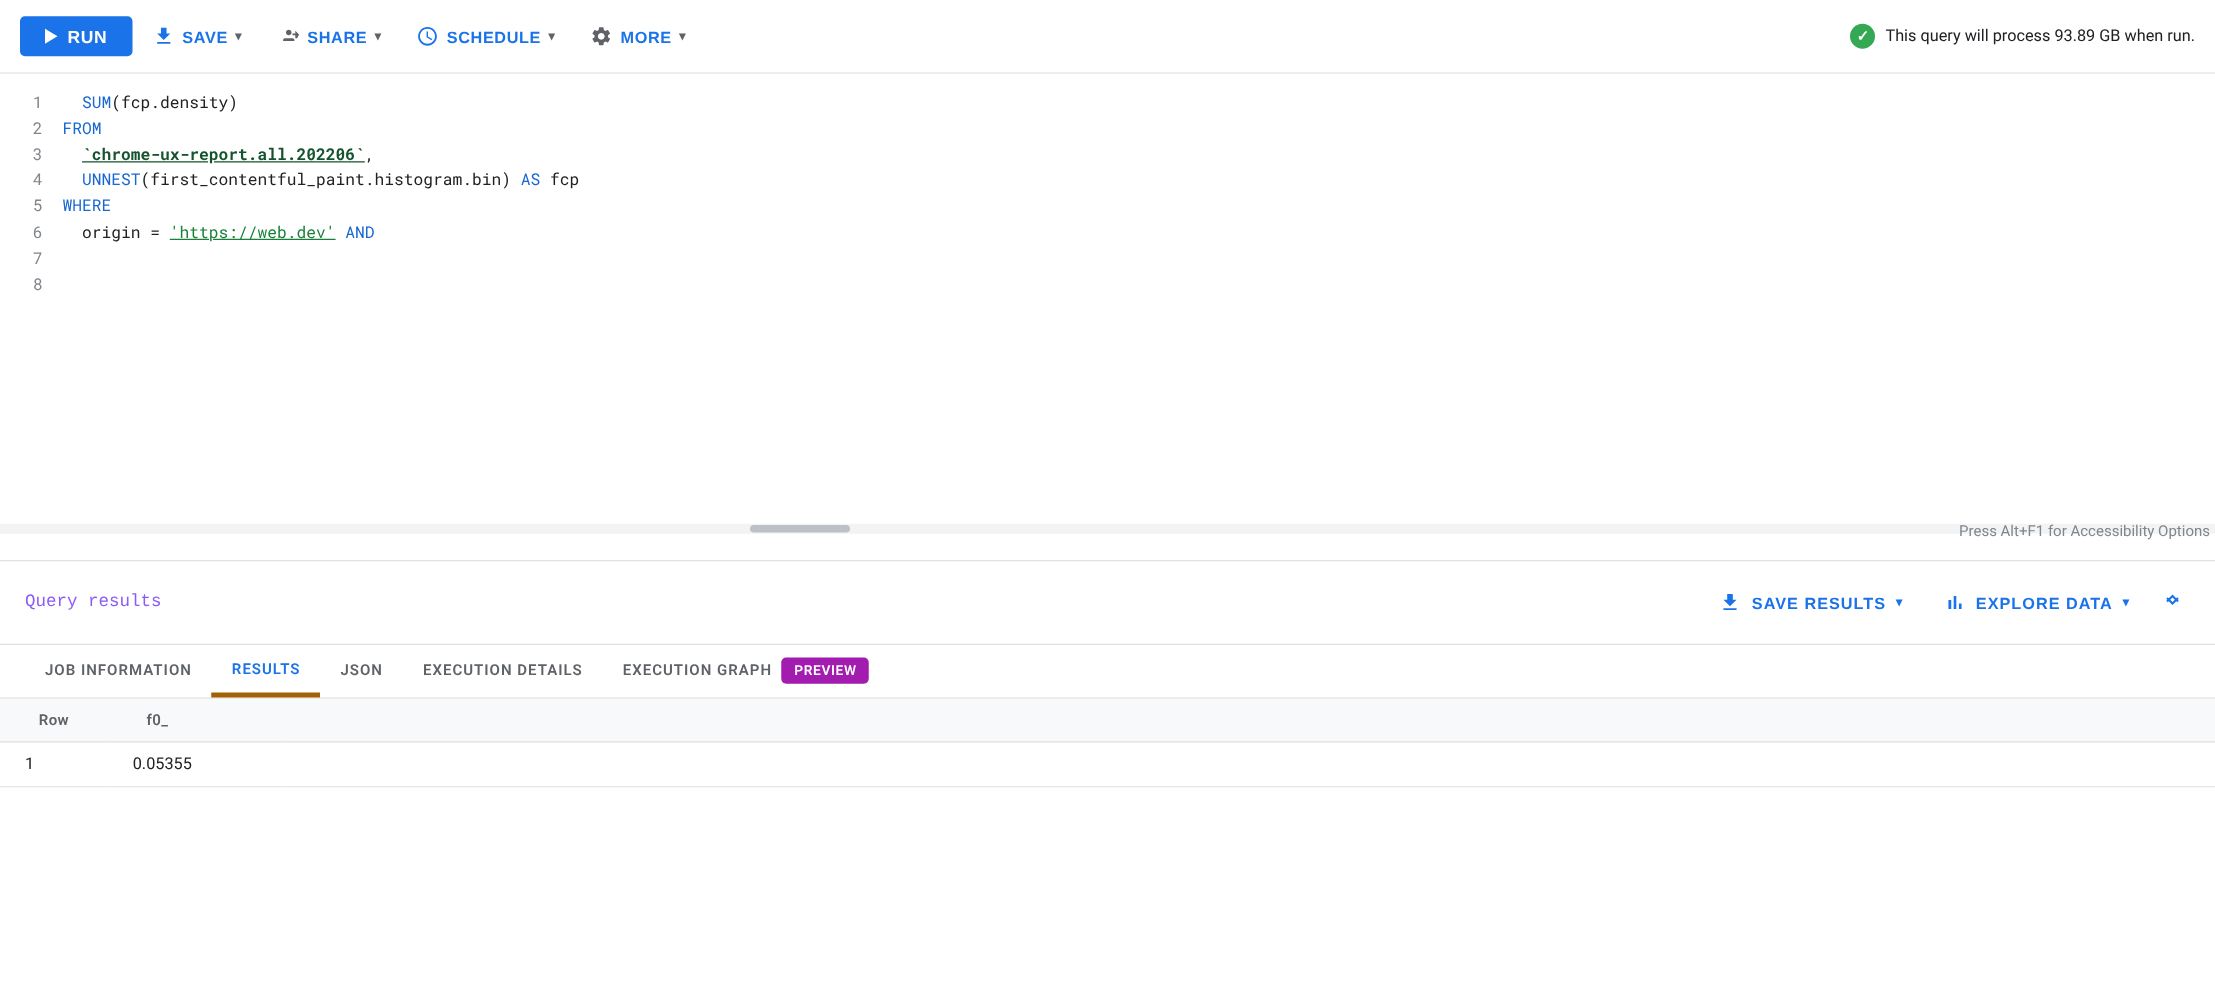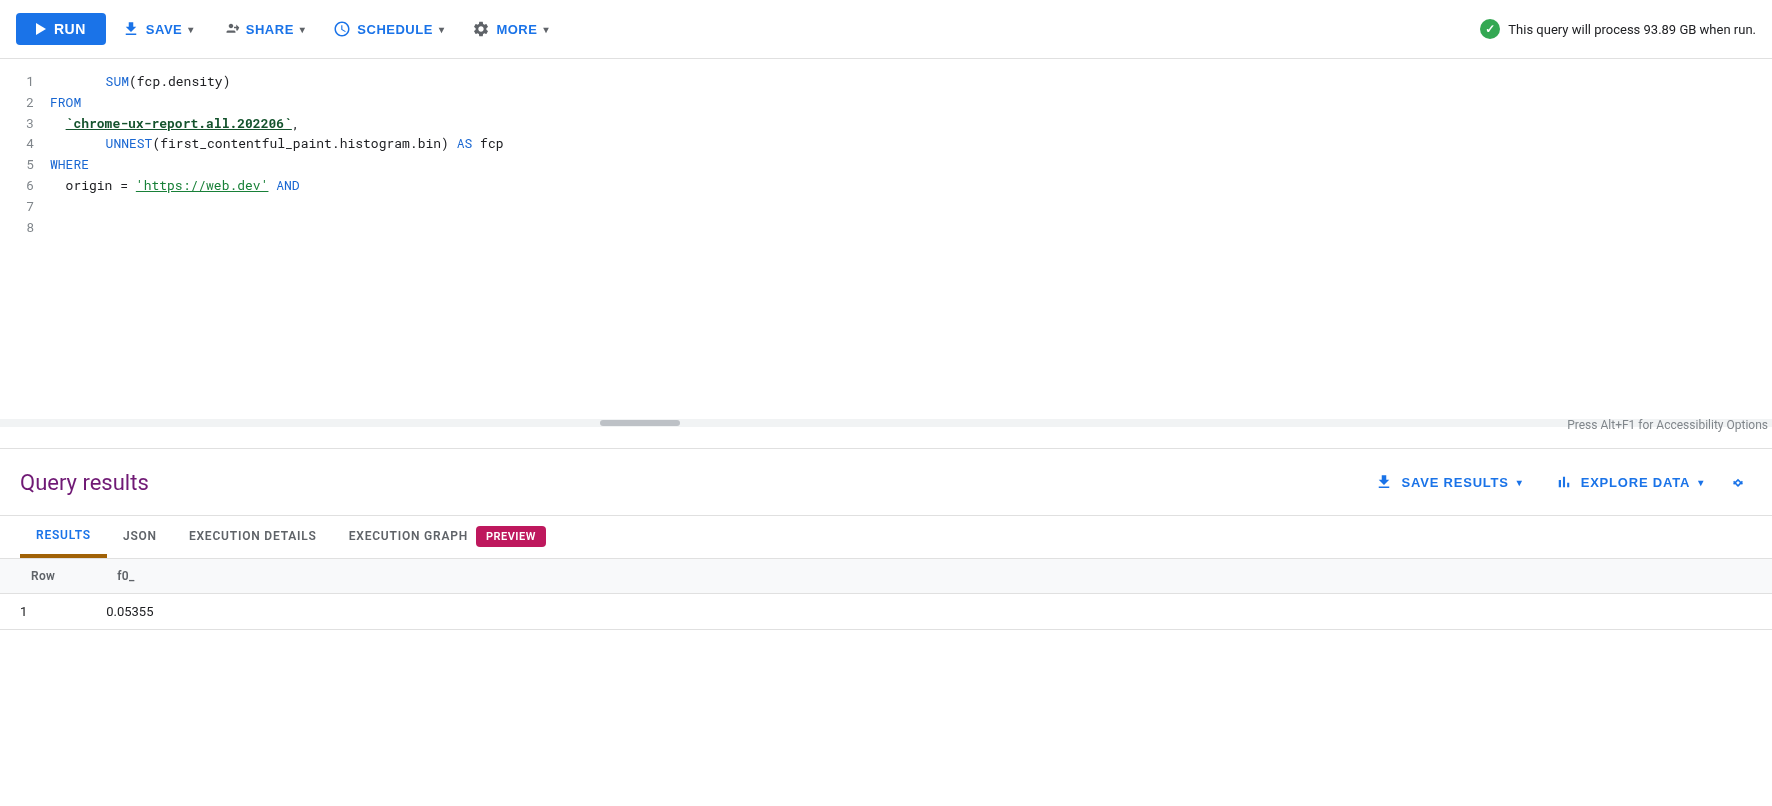--- a/index.html
+++ b/index.html
@@ -105,21 +105,21 @@
     }
     .code-content {
       flex: 1;
       padding-right: 16px;
     }
     .code-line {
       line-height: 1.6;
       white-space: pre;
     }
     .kw { color: #1967d2; font-weight: normal; }
-    .fn { color: #1967d2; margin-left: 40px; }
+    .fn { color: #1967d2; }
     .str { color: #188038; text-decoration: underline; }
     .num { color: #c5221f; }
     .table-ref { color: #14532d; text-decoration: underline; font-weight: bold; }
     .plain { color: #202124; }
     .accessibility-hint {
       position: absolute;
       bottom: 16px;
       right: 4px;
       color: #80868b;
       font-size: 12px;
@@ -143,28 +143,29 @@
     .results-section {
       background: #fff;
     }
     .results-header {
       display: flex;
       align-items: center;
       padding: 16px 20px;
       border-bottom: 1px solid #e0e0e0;
     }
     .results-title {
-      font-size: 22px;
+      font-size: 14px;
       font-weight: 400;
-      color: #701a75;
+      color: #8b5cf6;
       flex: 1;
+      font-family: Liberation Mono, monospace;
     }
     .results-actions {
       display: flex;
-      align-items: center;
+      align-items: flex-start;
       gap: 8px;
     }
     .results-btn {
       background: none;
       border: none;
       color: #1a73e8;
       font-size: 13px;
       font-weight: 700;
       cursor: pointer;
       padding: 8px 12px;
@@ -203,21 +204,21 @@
       cursor: pointer;
       letter-spacing: 0.8px;
       border-bottom: 2px solid transparent;
       text-transform: uppercase;
     }
     .tab.active {
       color: #1a73e8;
       border-bottom: 4px solid #a16207;
     }
     .tab-preview {
-      background: #be185d;
+      background: #a21caf;
       color: #fff;
       padding: 4px 10px;
       border-radius: 4px;
       font-size: 11px;
       font-weight: 600;
       margin-left: 4px;
       letter-spacing: 0.5px;
     }
 
     
@@ -341,20 +342,21 @@
       <button class="expand-btn">
         <svg width="20" height="20" viewBox="0 0 24 24" fill="#1a73e8">
           <path d="M7.41 15.41L12 10.83l4.59 4.58L18 14l-6-6-6 6 1.41 1.41z"></path>
           <path d="M7.41 8.59L12 13.17l4.59-4.58L18 10l-6 6-6-6 1.41-1.41z" transform="translate(0,2)"></path>
         </svg>
       </button>
     </div>
   </div>
 
   <div class="tabs-bar">
+    <div class="tab">JOB INFORMATION</div>
     <div class="tab active">RESULTS</div>
     <div class="tab">JSON</div>
     <div class="tab">EXECUTION DETAILS</div>
     <div class="tab">
       EXECUTION GRAPH
       <span class="tab-preview">PREVIEW</span>
     </div>
   </div>
 
   <table class="results-table">

